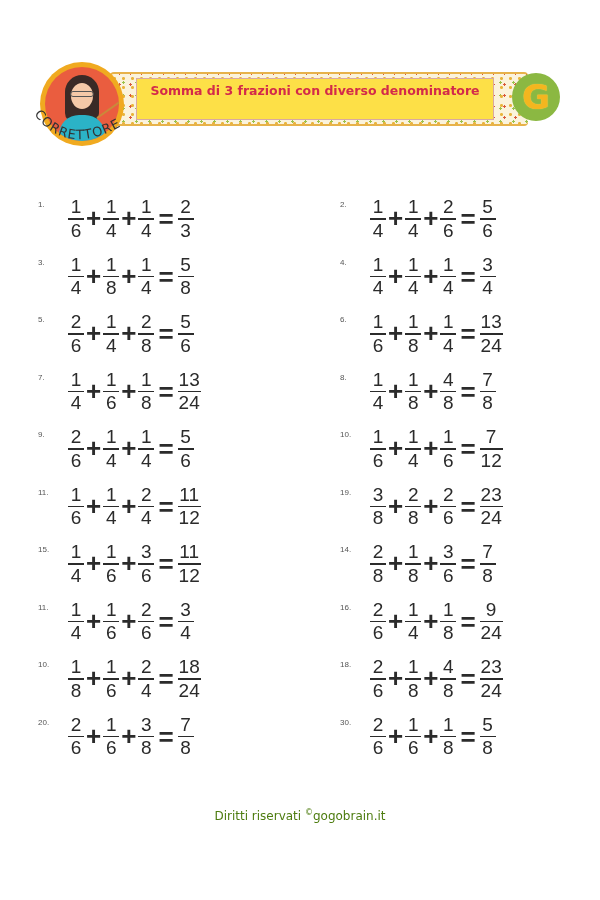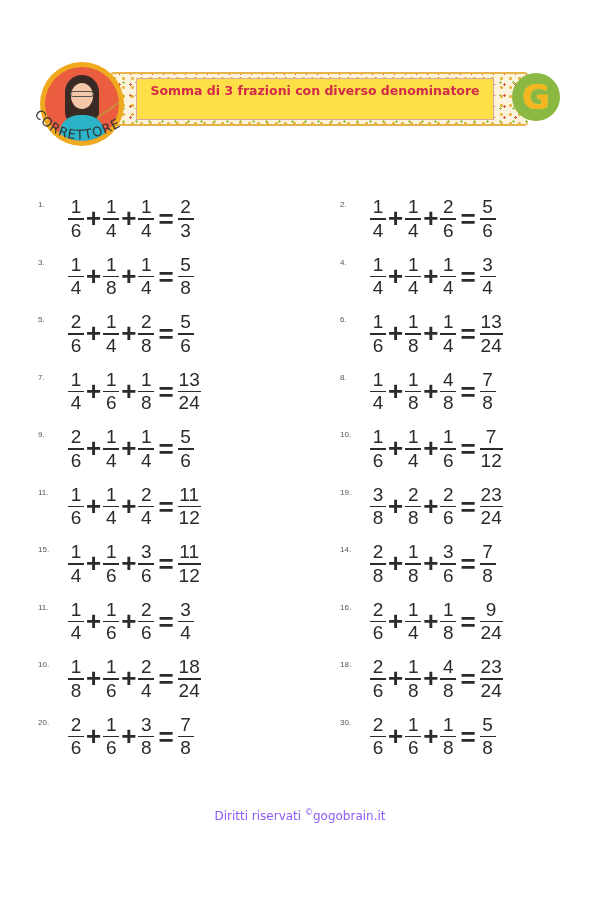--- a/index.html
+++ b/index.html
@@ -192,21 +192,21 @@
     }
 
     
     .footer {
       position: absolute;
       left: 0; top: 808px;
       width: 600px;
       text-align: center;
       font-family: "DejaVu Sans", sans-serif;
       font-size: 12px;
-      color: #8b5cf6;
+      color: #4d7c0f;
     }
     .footer sup {
       font-size: 8px;
     }
   </style>
 </head>
 <body>
 
 <div class="header">
   <div class="banner"></div>

